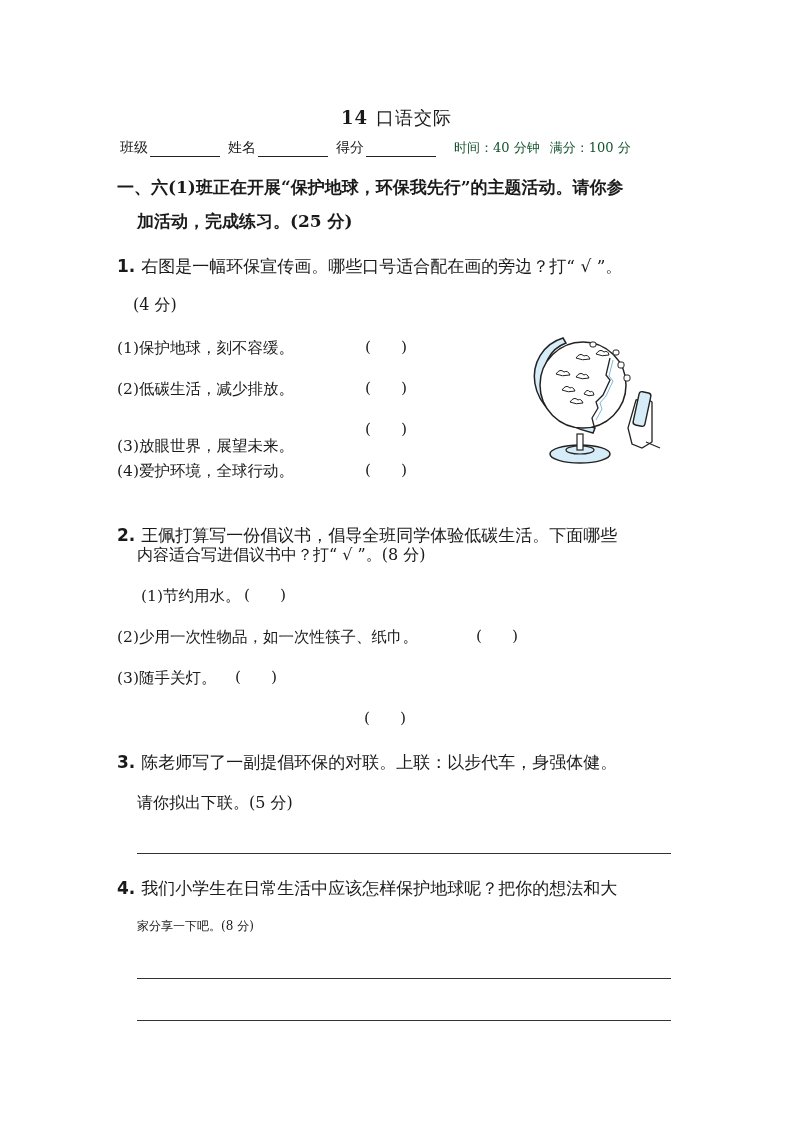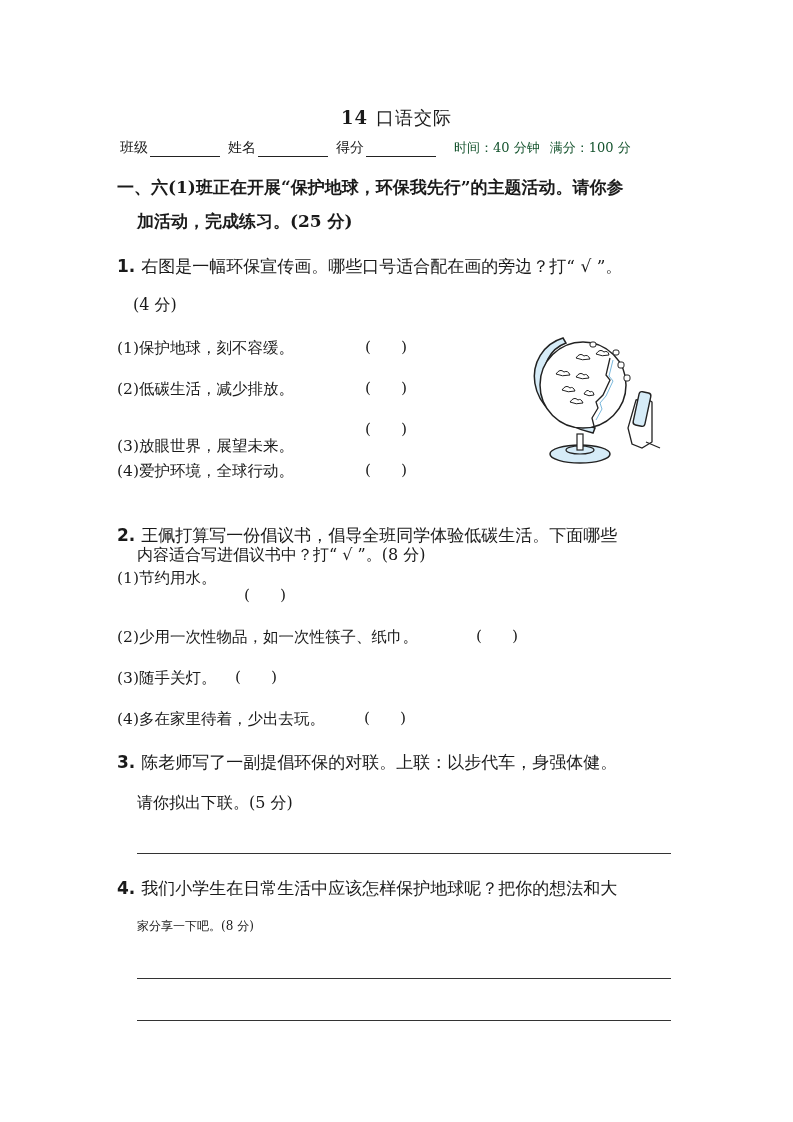--- a/index.html
+++ b/index.html
@@ -176,30 +176,29 @@
       <rect x="118" y="62" width="12" height="34" rx="3" transform="rotate(12 124 79)" fill="#d6ecf8" stroke="#222" stroke-width="1.4"></rect>
       <path d="M128 112 l14 6" fill="none" stroke="#222" stroke-width="1.2"></path>
     </svg>
   </div>
 
   <div class="line" style="top:524px;">
     <span class="qnum">2.</span><span>王佩打算写一份倡议书，倡导全班同学体验低碳生活。下面哪些</span>
   </div>
   <div class="line indent" style="top:545px;font-size:16px;">内容适合写进倡议书中？打“ √ ”。(8 分)</div>
 
-  <div class="opt" style="top:568px;">(1)节约用水。</div>
+  <div class="opt" style="top:586px;margin-left:24px;">(1)节约用水。</div>
   <div class="paren" style="top:586px;left:244px;"><span>(</span><span class="gap"></span><span>)</span></div>
 
   <div class="opt" style="top:627px;">(2)少用一次性物品，如一次性筷子、纸巾。</div>
   <div class="paren" style="top:627px;left:476px;"><span>(</span><span class="gap"></span><span>)</span></div>
 
   <div class="opt" style="top:668px;">(3)随手关灯。</div>
   <div class="paren" style="top:668px;left:235px;"><span>(</span><span class="gap"></span><span>)</span></div>
 
-  <div class="opt" style="top:709px;">(4)多在家里待着，少出去玩。</div>
   <div class="paren" style="top:709px;left:364px;"><span>(</span><span class="gap"></span><span>)</span></div>
 
   <div class="line" style="top:751px;">
     <span class="qnum">3.</span><span>陈老师写了一副提倡环保的对联。上联：以步代车，身强体健。</span>
   </div>
   <div class="line indent" style="top:793px;font-size:16px;">请你拟出下联。(5 分)</div>
   <div class="answer-line" style="top:853px;"></div>
 
   <div class="line" style="top:877px;">
     <span class="qnum">4.</span><span>我们小学生在日常生活中应该怎样保护地球呢？把你的想法和大</span>

